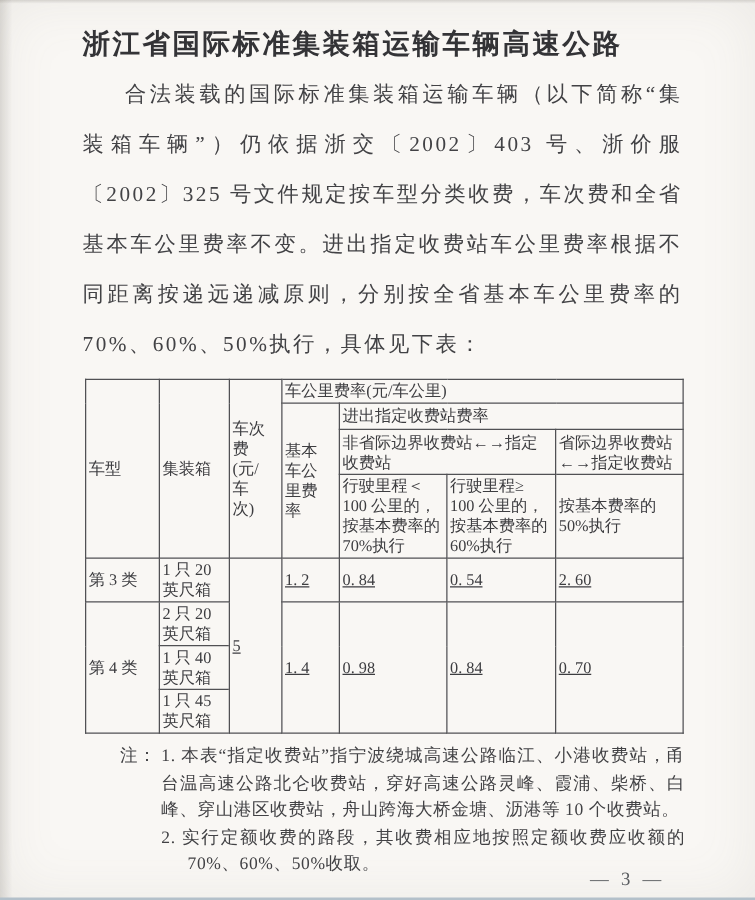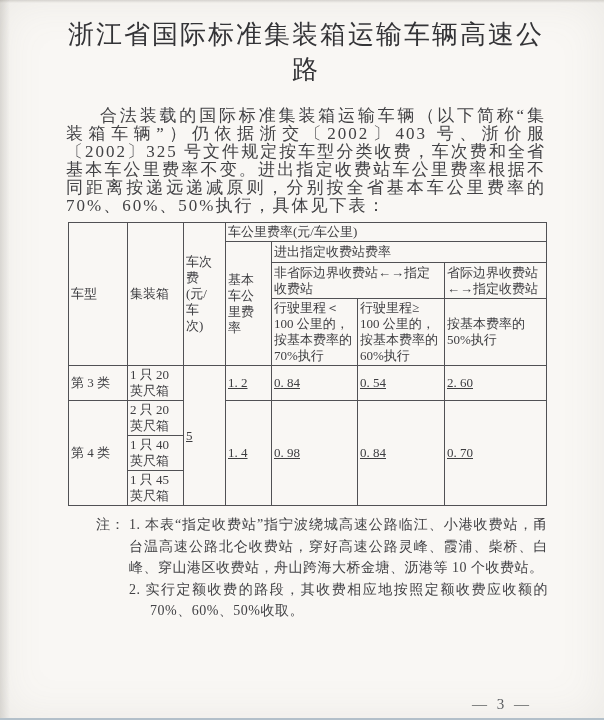--- a/index.html
+++ b/index.html
@@ -26,42 +26,41 @@
     background: #b3c0ca;
     pointer-events: none;
   }
   .vignette {
     content: ""; position: absolute; inset: 0; pointer-events: none;
     box-shadow: inset 0 0 46px rgba(120,114,106,0.10);
   }
   .content { padding: 15px 58px 0 66px; }
 
   .doc-title {
-    text-align: center;
-    font-size: 26px;
-    font-weight: 400;
+    font-size: 22px;
+    font-weight: 700;
     line-height: 35px;
     letter-spacing: 2px;
     color: #343437;
     margin: 2px 0 0 0;
   }
 
   .section-heading {
     margin: 21px 0 4px 30px;
     font-size: 17px;
     font-weight: 700;
     letter-spacing: 3px;
     color: #3c3c3f;
     font-family: "Liberation Sans", "DejaVu Sans", sans-serif;
   }
 
   .body-para {
-    margin: 20px 0 0 0;
+    margin: 4px 0 0 0;
     font-size: 17px;
-    line-height: 18px;
+    line-height: 40px;
     letter-spacing: 2px;
     text-align: justify;
     text-indent: 2em;
     color: #424245;
   }
 
   table.toll-table {
     border-collapse: collapse;
     table-layout: fixed;
     width: 478px;

